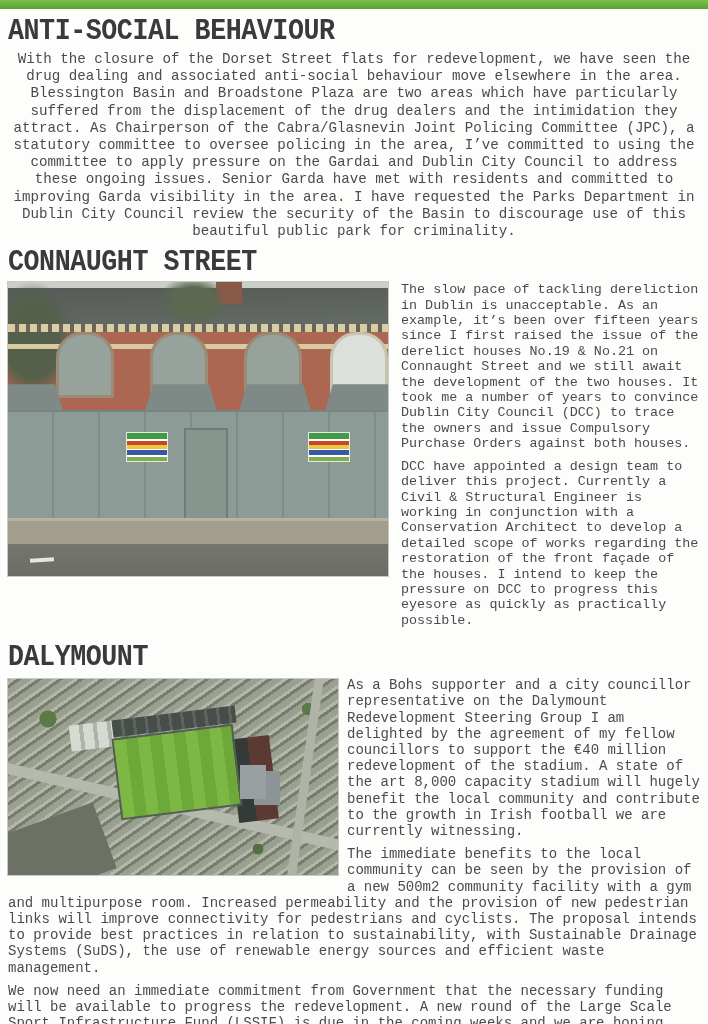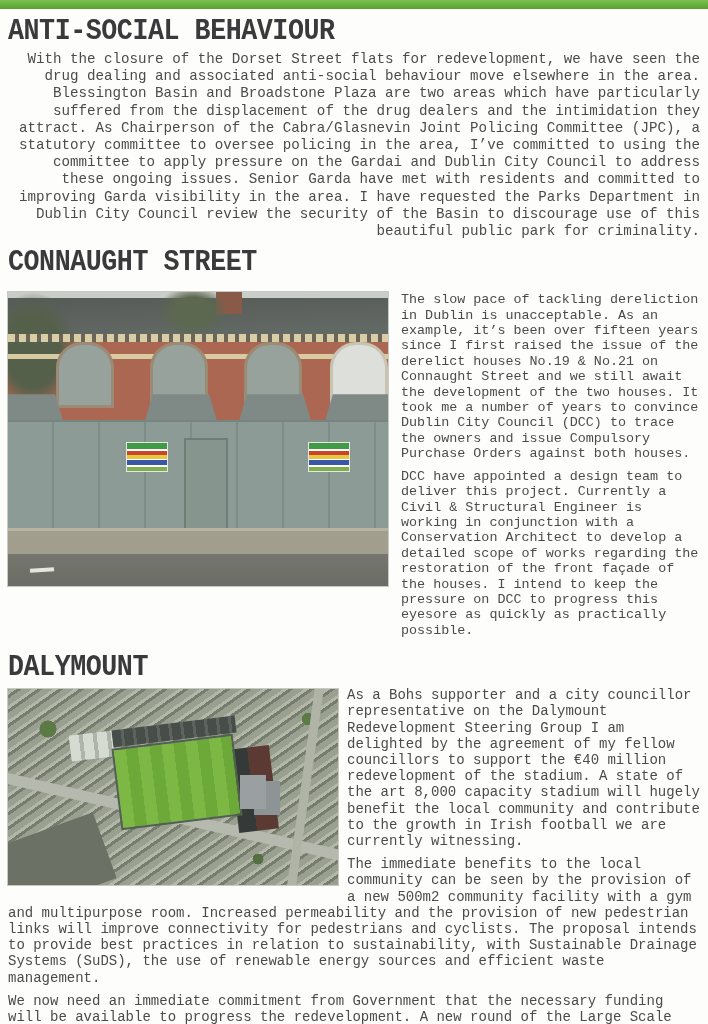--- a/index.html
+++ b/index.html
@@ -10,23 +10,23 @@
     color:#4b4b4d;
     position:relative;
   }
   .topbar{height:9px;width:708px;background:linear-gradient(180deg,#7cbf50,#58a12f);}
   .content{padding:0 8px;font-family:Liberation Mono, monospace;}
   .sec-title{
     font-weight:bold;color:#3a3a3c;font-size:29px;line-height:32px;
     letter-spacing:-0.5px;margin:7px 0 3px 0;
     transform:scaleX(.92);transform-origin:0 50%;white-space:nowrap;
   }
-  .body-text{font-size:14.2px;line-height:17.2px;margin:2px 0 6px 0;text-align:right;}
+  .body-text{font-size:14.2px;line-height:17.2px;margin:2px 0 6px 0;text-align:center;}
   
-  .connaught-wrap{display:flex;gap:13px;margin-top:13px;}
+  .connaught-wrap{display:flex;gap:13px;margin-top:3px;}
   .col-text{font-size:13.4px;line-height:15.4px;width:300px;}
   .col-text p{margin:0 0 7px 0;}
   
   .photo1{position:relative;width:380px;height:294px;overflow:hidden;flex:0 0 380px;
           outline:1px solid #c9c9c4;background:#ab6752;}
   .p1-sky{position:absolute;top:0;left:0;width:100%;height:14px;background:#c9cec8;}
   .p1-roof{position:absolute;top:6px;left:0;width:100%;height:36px;background:linear-gradient(178deg,#565b58,#646a66);}
   .p1-chimney{position:absolute;top:0;left:208px;width:26px;height:22px;background:#8a5a48;}
   .p1-tree{position:absolute;top:0;left:-20px;width:90px;height:120px;background:radial-gradient(closest-side,#55604a 60%,rgba(85,96,74,0));border-radius:50%;}
   .p1-tree2{position:absolute;top:-6px;left:150px;width:70px;height:50px;background:radial-gradient(closest-side,#5c6850 55%,rgba(92,104,80,0));border-radius:50%;}

